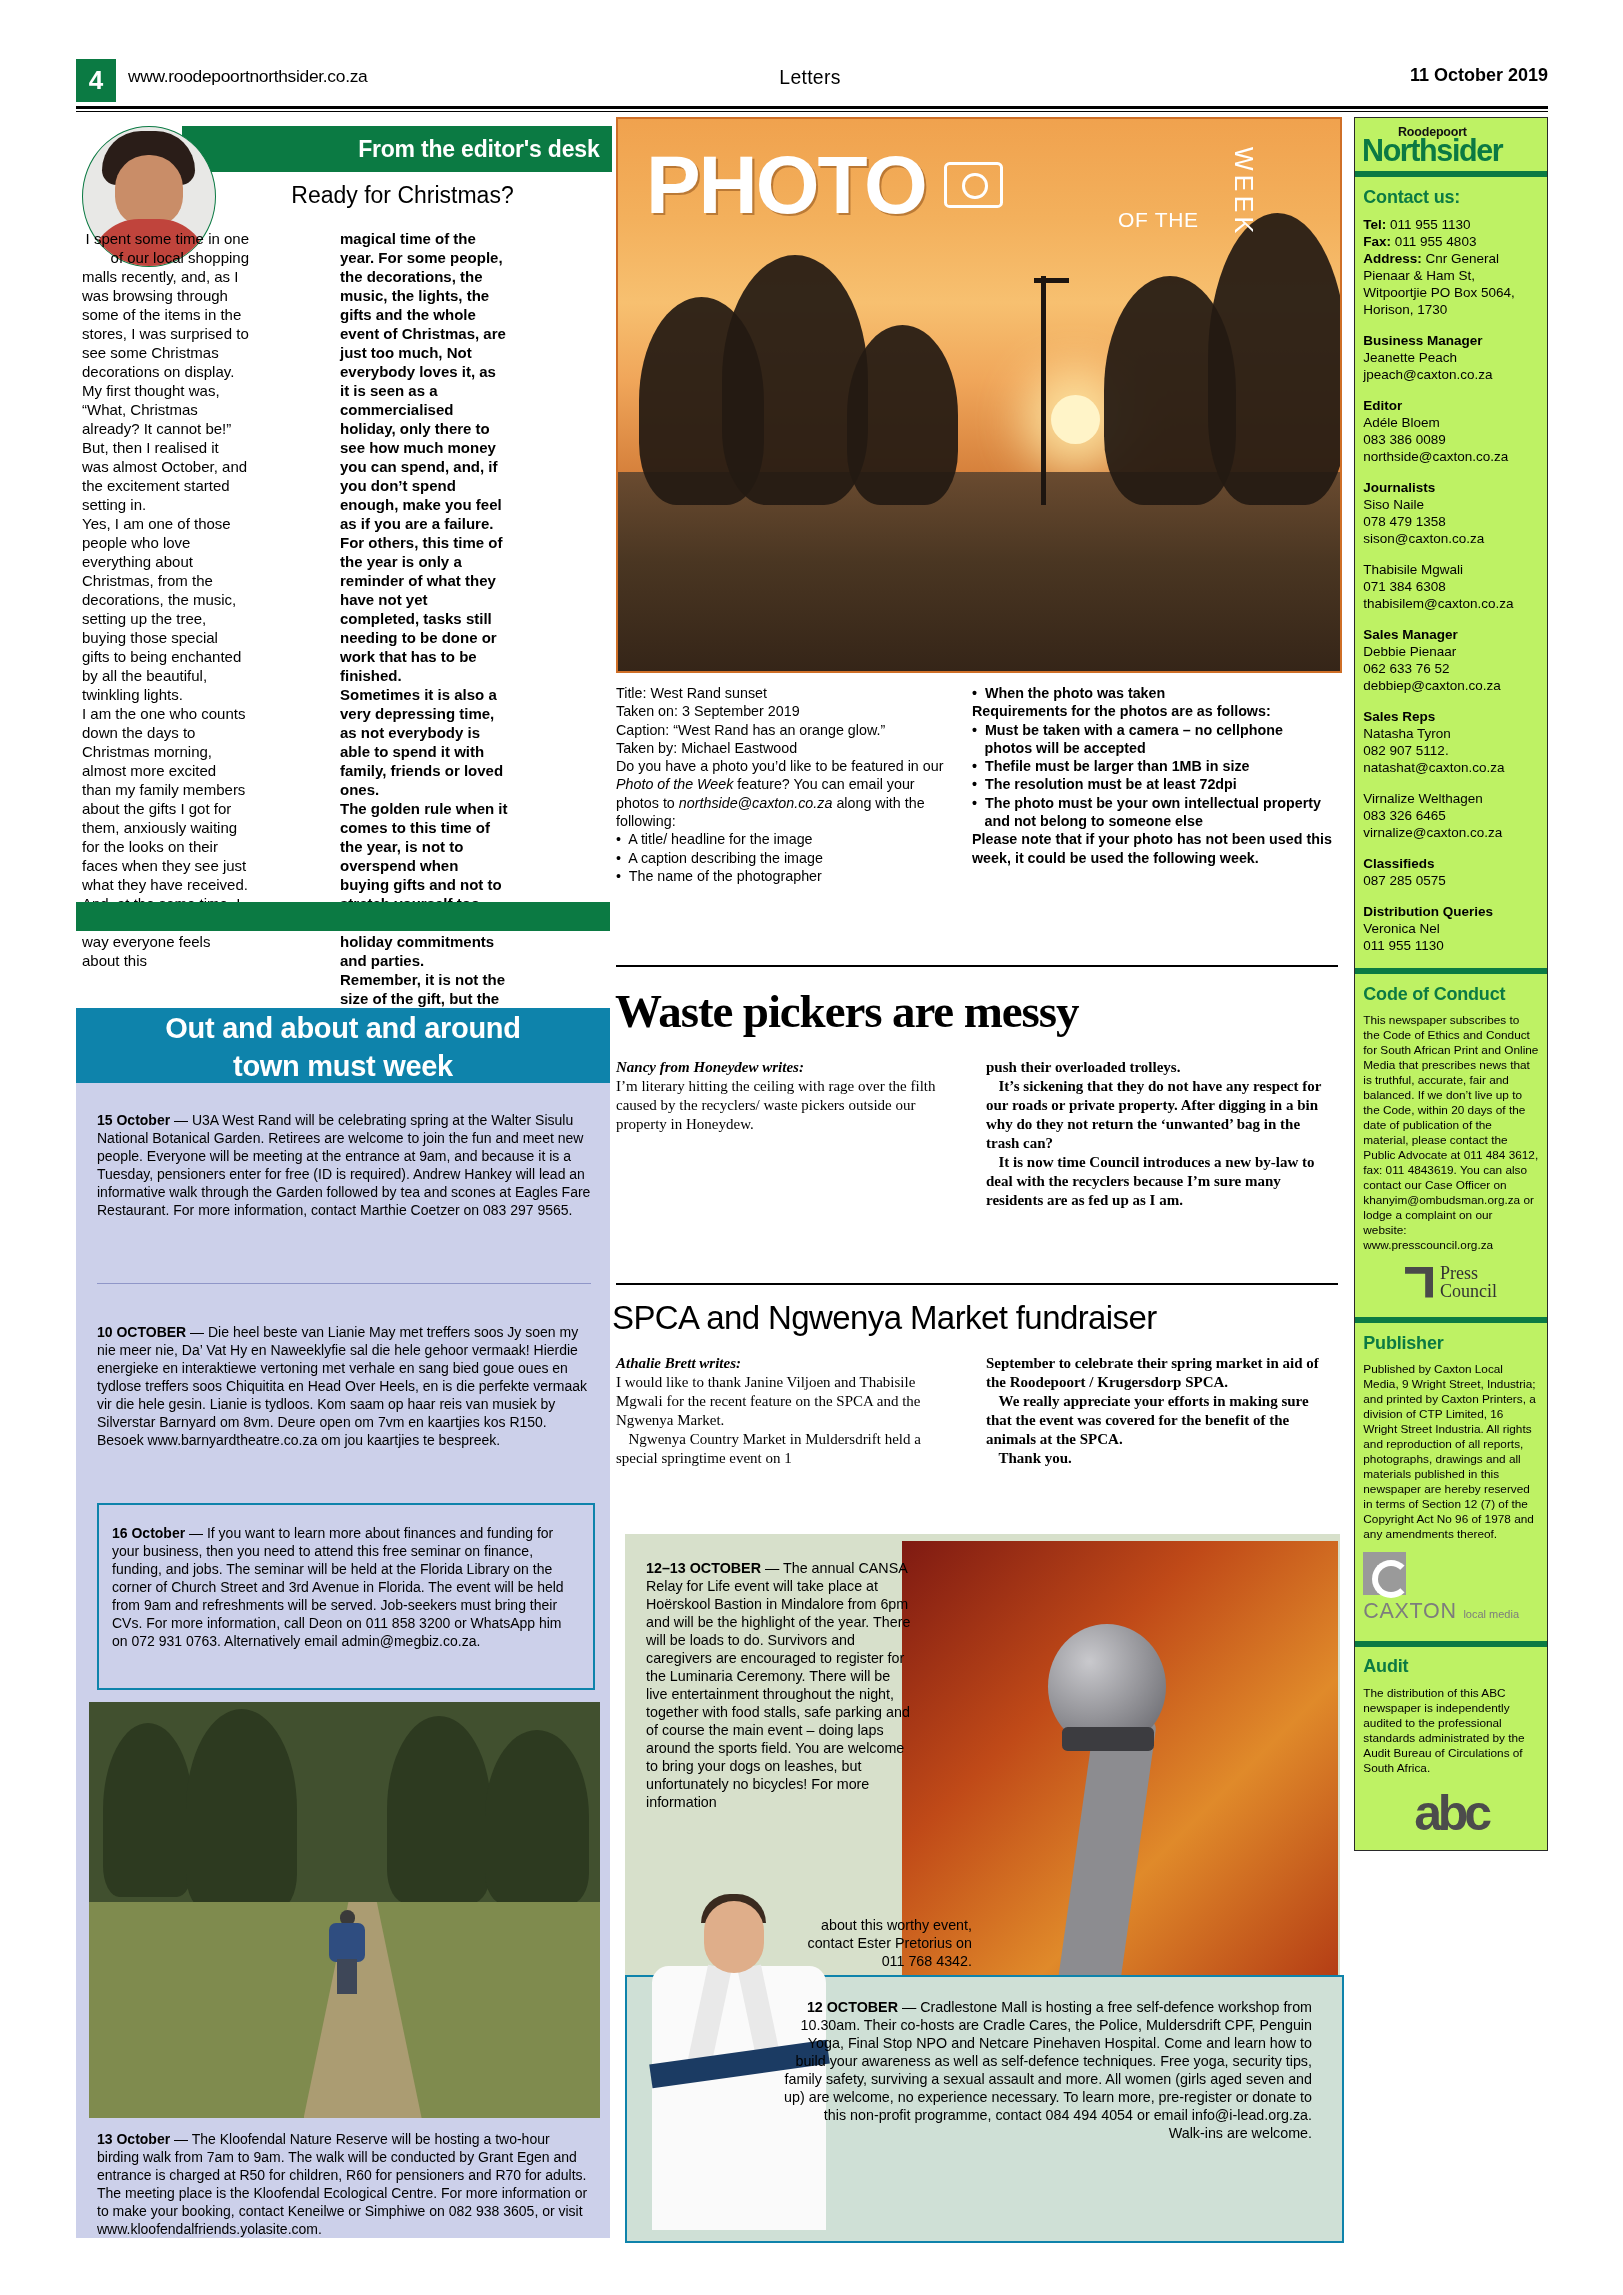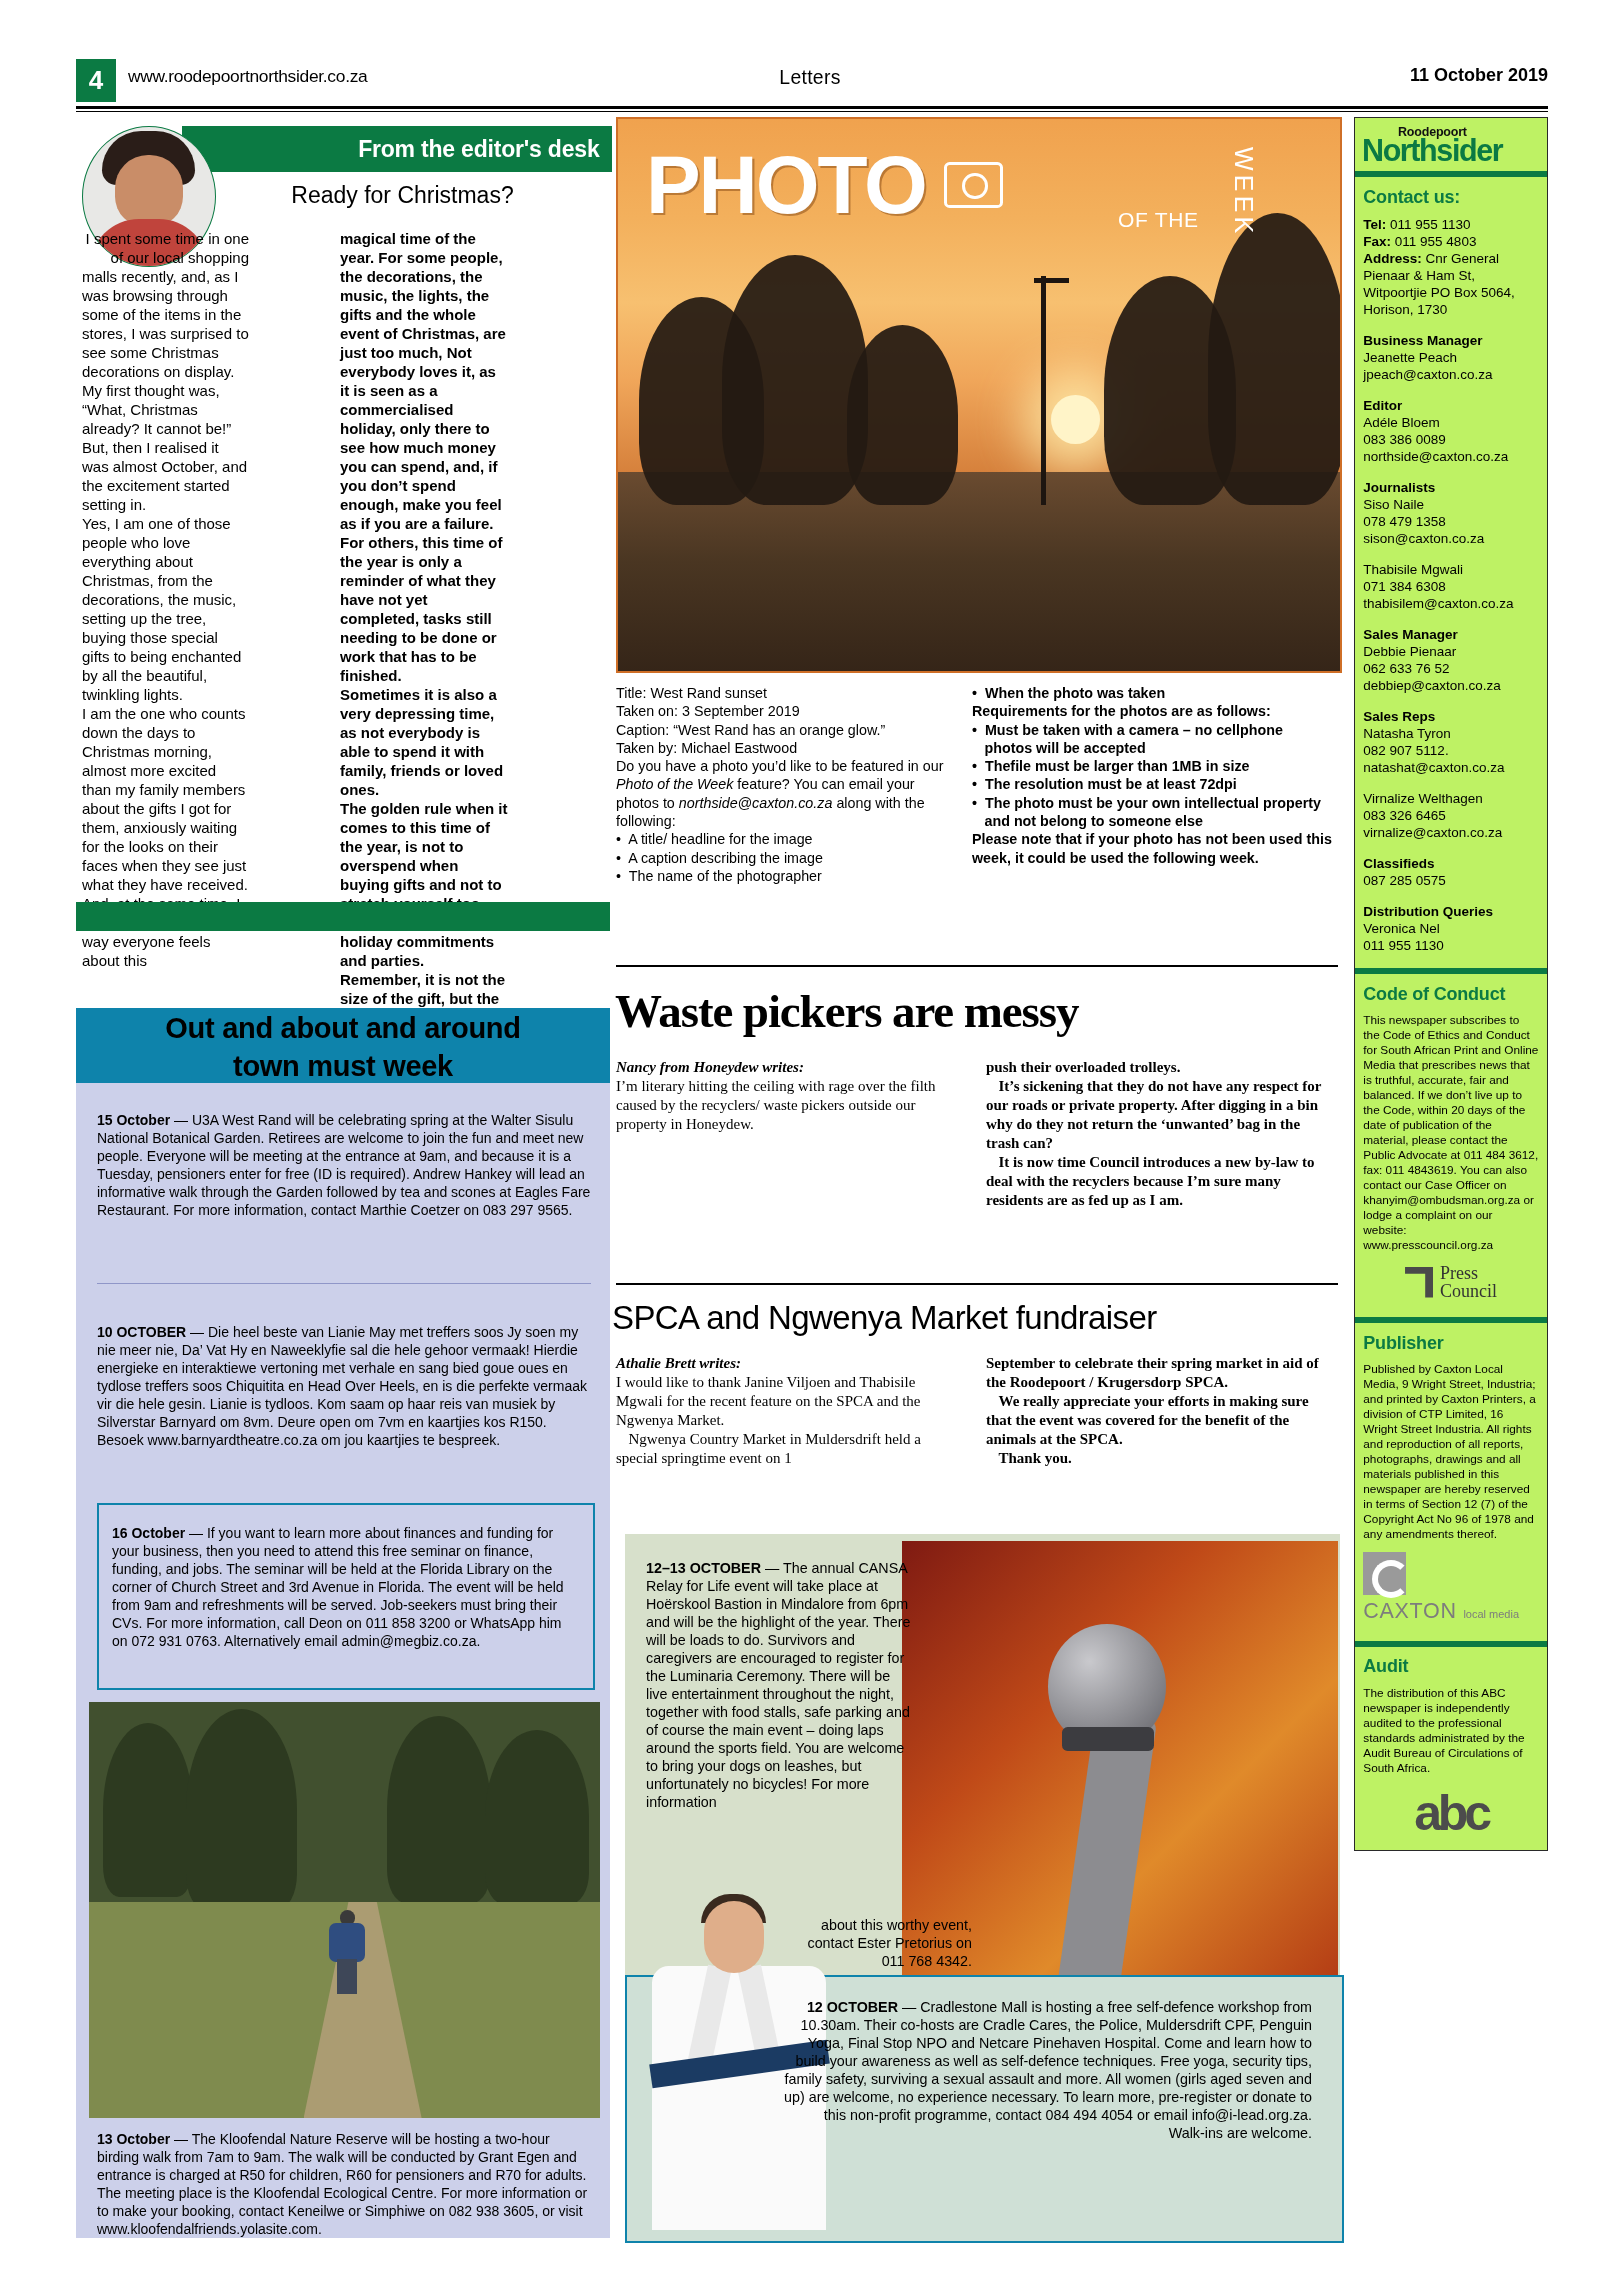--- a/index.html
+++ b/index.html
@@ -69,21 +69,21 @@
   .spca-rule{position:absolute;left:616px;top:1283px;width:722px;height:2.1px;background:#000;}
   .spca-h{position:absolute;left:612px;top:1299px;width:736px;font-size:33px;letter-spacing:-0.6px;}
   .spca-col{position:absolute;top:1354px;font-size:15px;line-height:19px;font-family:"Liberation Serif",serif;}
   .spca-col.a{left:616px;width:326px;}
   .spca-col.b{left:986px;width:347px;}
   .spca-col p{margin:0;text-indent:12.5px;}
   .spca-col p.first{text-indent:0;}
 
   
   .oa-head{position:absolute;left:76px;top:1008px;width:534px;height:75px;background:#0e83ab;}
-  .oa-head div{color:#000000;font-size:29px;font-weight:bold;text-align:center;line-height:35px;padding-top:2.8px;letter-spacing:-0.3px;}
+  .oa-head div{color:#ffffff;font-size:29px;font-weight:bold;text-align:center;line-height:35px;padding-top:2.8px;letter-spacing:-0.3px;}
   .oa-body{position:absolute;left:76px;top:1083px;width:534px;height:1155px;background:#ccd0ea;}
   .oa-item{position:absolute;font-size:14px;line-height:18px;}
   .oa-sep{position:absolute;height:1.4px;background:#8f96c8;}
   .oa-box{position:absolute;border:2.8px solid #0e83ab;}
   .b{font-weight:bold;}
 
   
   .hiker{position:absolute;left:89px;top:1702px;width:511px;height:416px;overflow:hidden;background:#6a7a4a;}
   .hk-sky{position:absolute;left:0;top:0;width:100%;height:26%;background:#9fb0a0;}
   .hk-trees{position:absolute;left:0;top:0;width:100%;height:52%;background:#41502f;}

